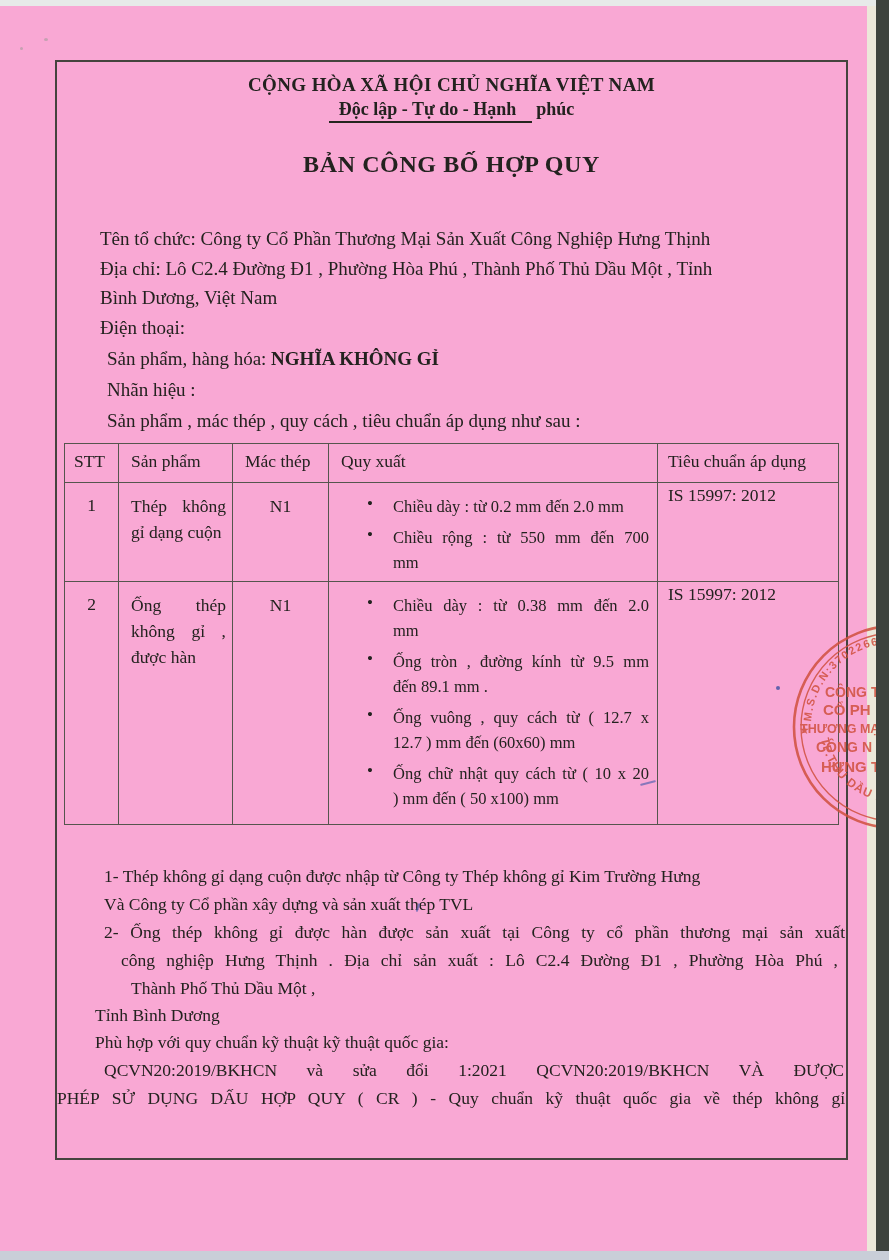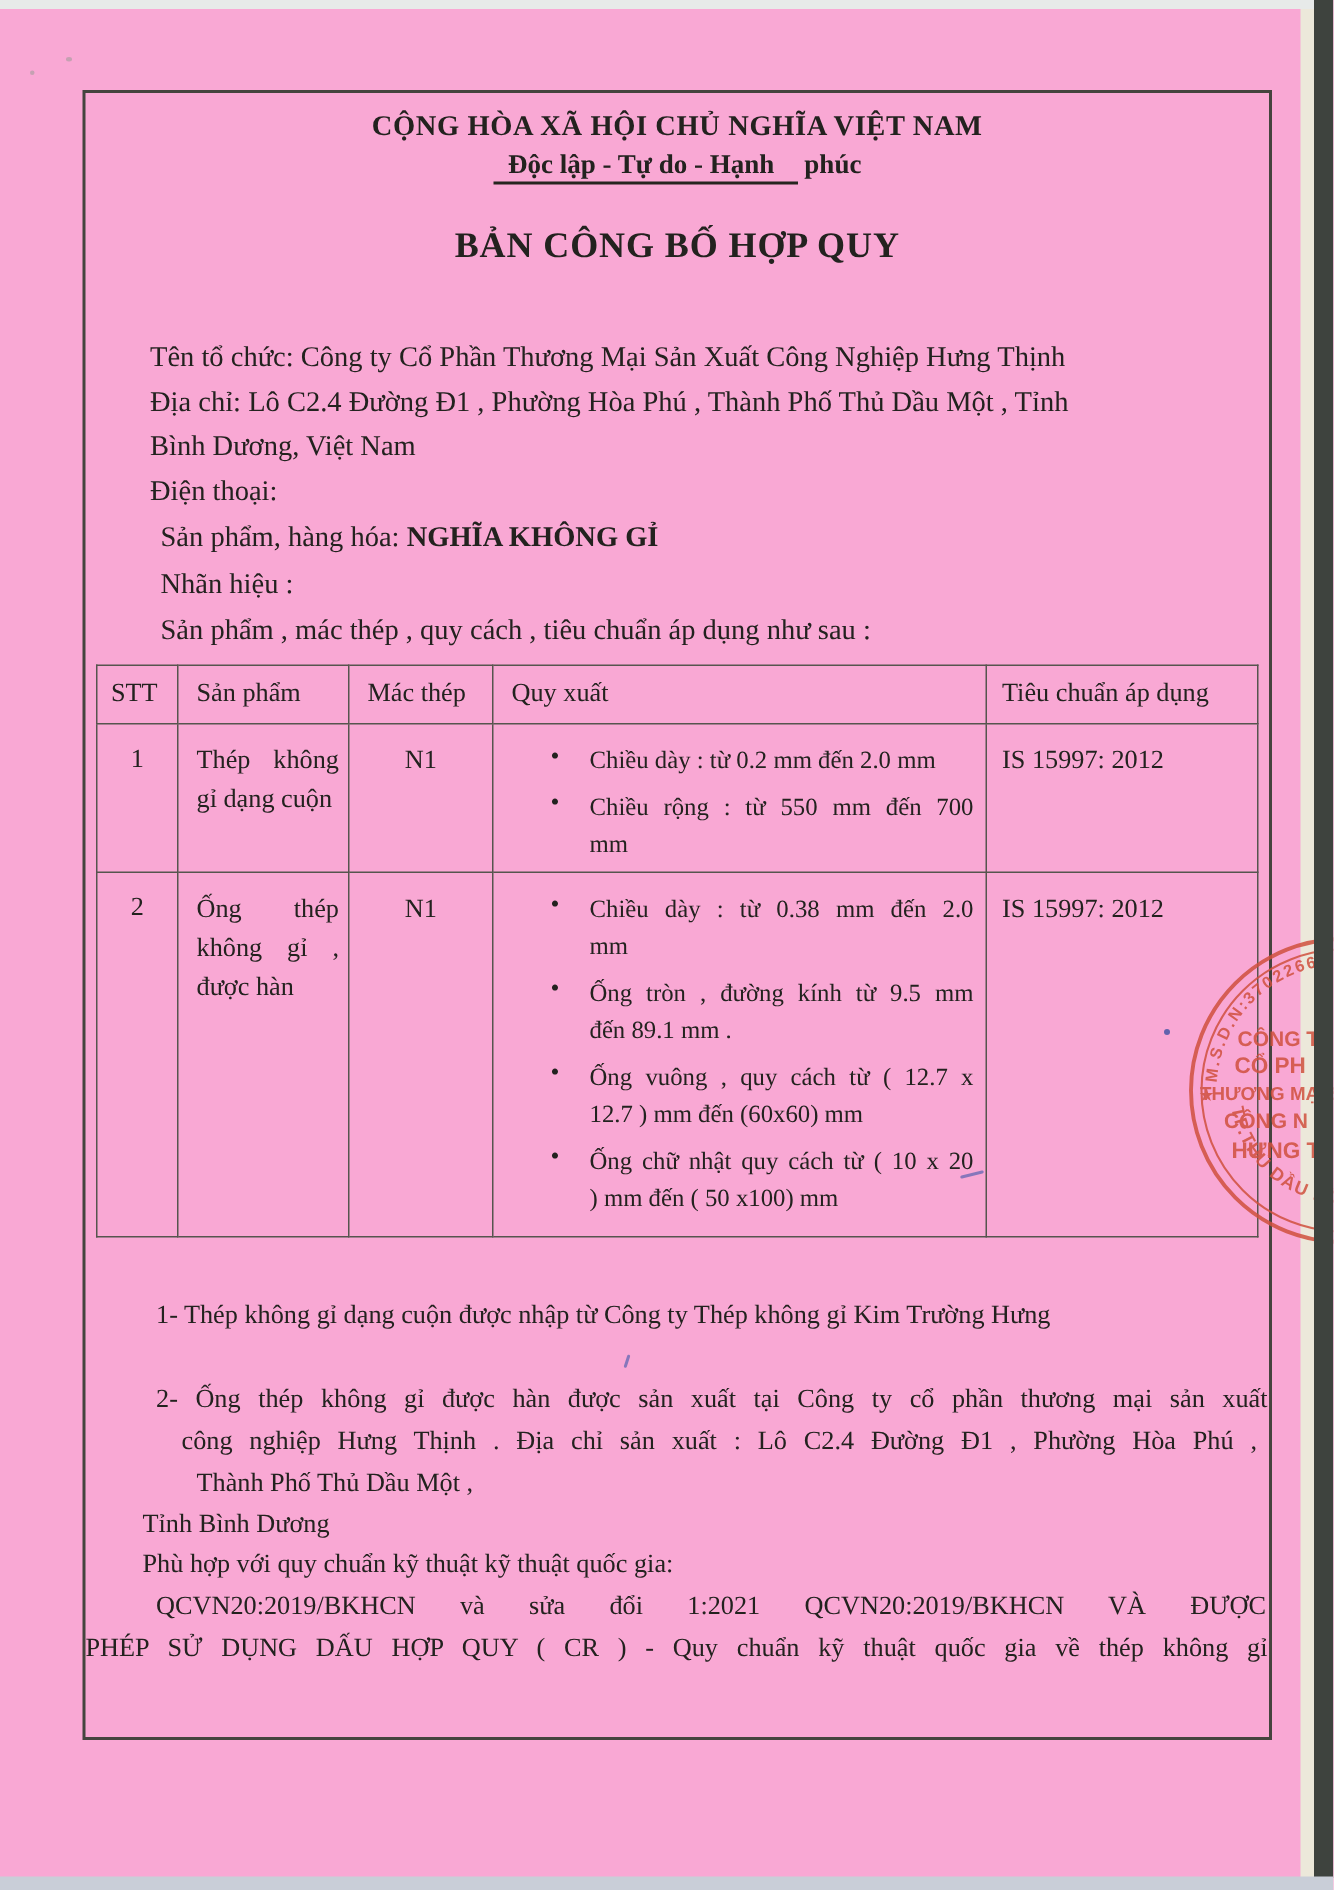--- a/index.html
+++ b/index.html
@@ -47,21 +47,21 @@
   .doc-table tr.r1 { height:92px; }
   .doc-table tr.r2 { height:243px; }
   th.h-stt, td.c-stt { text-align:center; }
   .doc-table th { padding:7px 4px 0 12px; }
   th.h-stt { padding-left:0; }
   th.h-tc { padding-left:10px; }
   td.c-stt { padding-top:12px; }
   td.c-sp { padding:10px 6px 0 12px; }
   td.c-sp .ln { line-height:26px; font-size:17.5px; }
   td.c-mac { text-align:center; padding-top:13px; }
-  td.c-tc { padding:13px 4px 0 10px; }
+  td.c-tc { padding:2px 4px 0 10px; }
   ul.qc { list-style:none; margin:0; padding:11px 8px 0 64px; }
   ul.qc li { position:relative; margin-bottom:5px; }
   ul.qc li::before { content:"•"; position:absolute; left:-26px; top:0; font-size:17px; color:#23221f; }
   ul.qc .ln { line-height:25.5px; font-size:16.5px; }
   .just { text-align:justify; text-align-last:justify; }
 
   .note { font-size:17.5px; z-index:2; }
   .jl { white-space:normal; text-align:justify; text-align-last:justify; }
 
   
@@ -171,20 +171,21 @@
               </li>
             </ul>
           </td>
           <td class="c-tc">IS 15997: 2012</td>
         </tr>
       </tbody>
     </table>
   </div>
 
   <div class="abs note" style="left:104px; top:866px;">1- Thép không gỉ dạng cuộn được nhập từ Công ty Thép không gỉ Kim Trường Hưng</div>
+  <div class="abs note" style="left:104px; top:894px;">Và Công ty Cổ phần xây dựng và sản xuất thép TVL</div>
   <div class="abs note jl" style="left:104px; top:922px; width:741px;">2- Ống thép không gỉ được hàn được sản xuất tại Công ty cổ phần thương mại sản xuất</div>
   <div class="abs note jl" style="left:121px; top:950px; width:717px;">công nghiệp Hưng Thịnh . Địa chỉ sản xuất : Lô C2.4 Đường Đ1 , Phường Hòa Phú ,</div>
   <div class="abs note" style="left:131px; top:978px;">Thành Phố Thủ Dầu Một ,</div>
   <div class="abs note" style="left:95px; top:1005px;">Tỉnh Bình Dương</div>
   <div class="abs note" style="left:95px; top:1032px;">Phù hợp với quy chuẩn kỹ thuật kỹ thuật quốc gia:</div>
   <div class="abs note jl" style="left:104px; top:1060px; width:740px;">QCVN20:2019/BKHCN và sửa đổi 1:2021 QCVN20:2019/BKHCN VÀ ĐƯỢC</div>
   <div class="abs note jl" style="left:57px; top:1088px; width:788px;">PHÉP SỬ DỤNG DẤU HỢP QUY ( CR ) -  Quy chuẩn kỹ thuật quốc gia về thép không gỉ</div>
 
   <svg class="stamp" viewBox="0 0 240 240">
     <defs>

